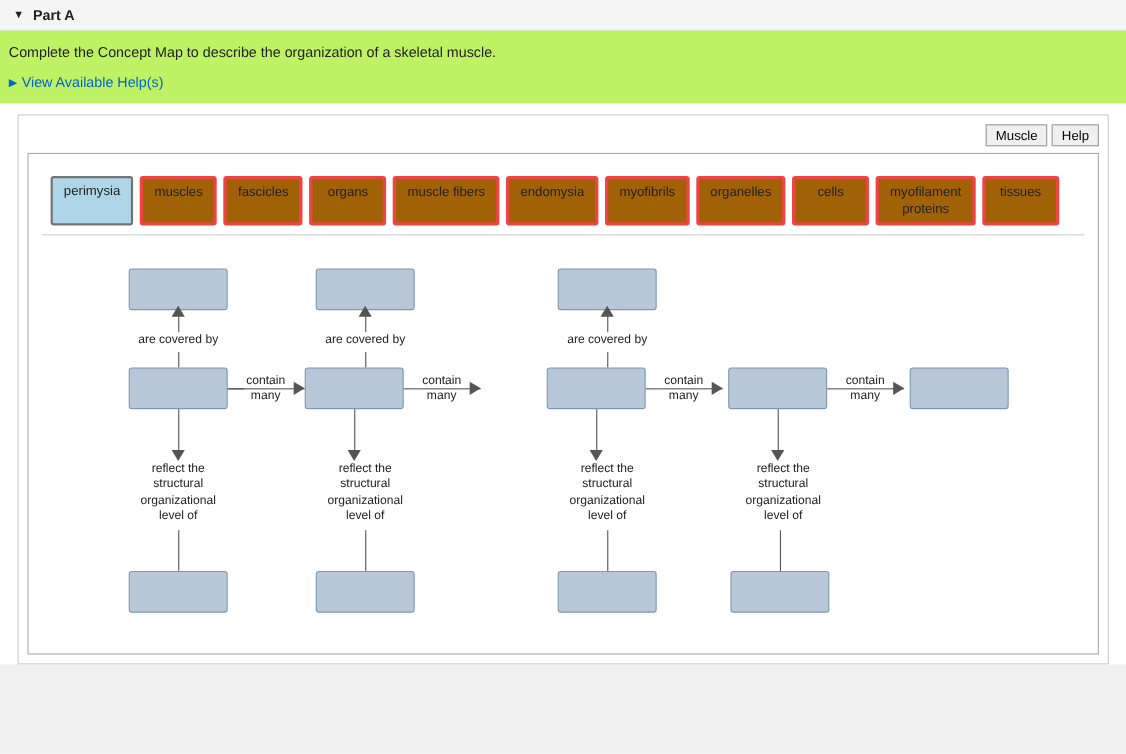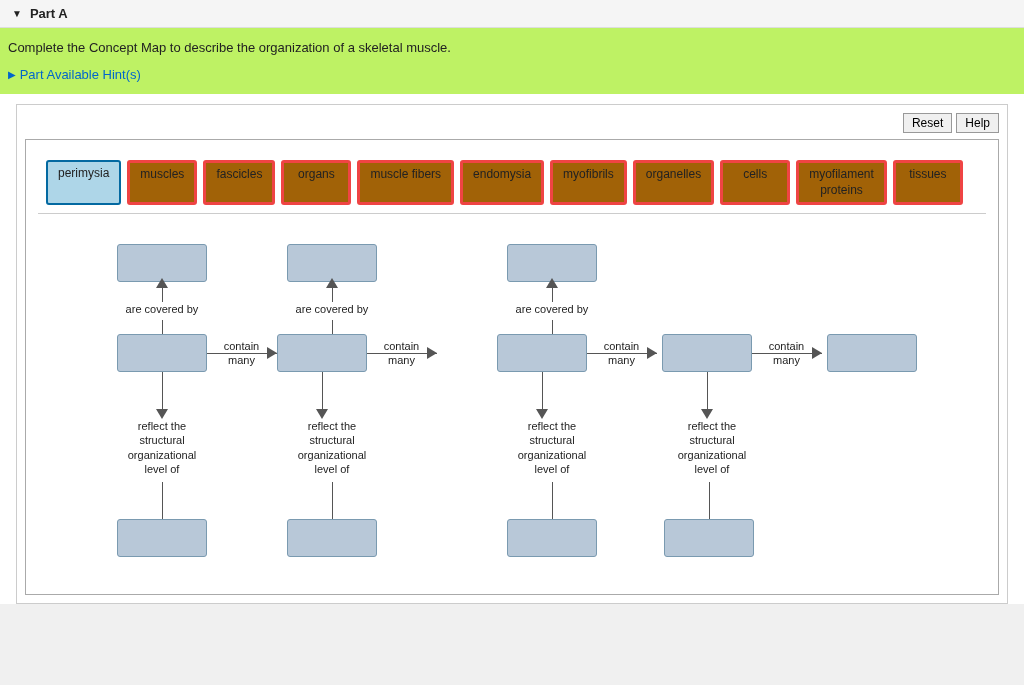--- a/index.html
+++ b/index.html
@@ -31,21 +31,21 @@
       background: #a16207;
       border: 3px solid #ef4444;
       border-radius: 3px;
       padding: 4px 10px;
       font-size: 12px;
       cursor: grab;
       text-align: center;
       min-width: 70px;
     }
     .label-item.selected {
-      border: 2px solid #0369a1;
+      border: 2px solid #737373;
       background: #aed6e8;
     }
 
     
     .diagram { padding: 8px 4px; overflow-x: auto; }
 
     
     .drop-box {
       position: absolute;
       width: 90px;
@@ -108,28 +108,28 @@
 
   <div class="part-a-header">
     <span class="collapse-arrow">▼</span>
     <span>Part A</span>
   </div>
 
   <div class="instructions">
     <p>Complete the Concept Map to describe the organization of a skeletal muscle.</p>
     <a class="hint-link">
       <span class="hint-arrow">▶</span>
-      <span>Part Available Hint(s)</span>
+      <span>View Available Help(s)</span>
     </a>
   </div>
 
   <div class="map-outer">
 
     <div class="top-buttons">
-      <button class="btn-reset">Reset</button>
+      <button class="btn-reset">Muscle</button>
       <button class="btn-help">Help</button>
     </div>
 
     <div class="map-inner">
 
       <div class="label-bank">
         <div class="label-item selected">perimysia</div>
         <div class="label-item">muscles</div>
         <div class="label-item">fascicles</div>
         <div class="label-item">organs</div>

